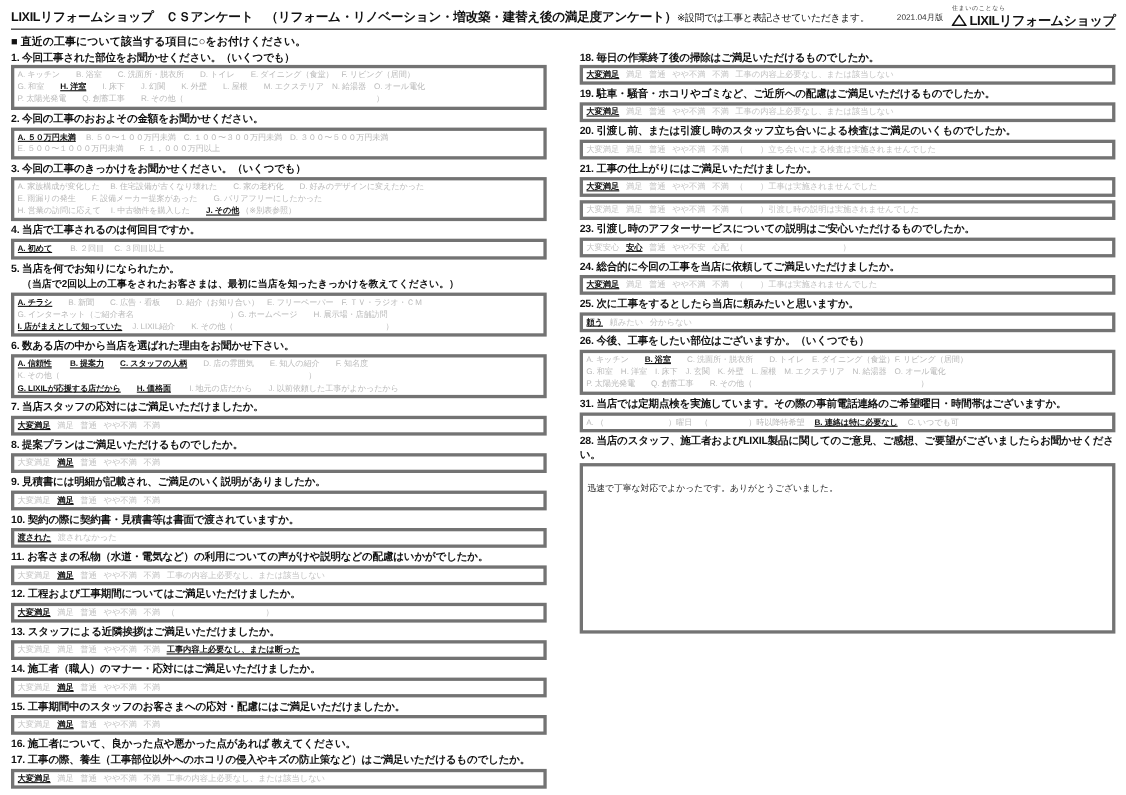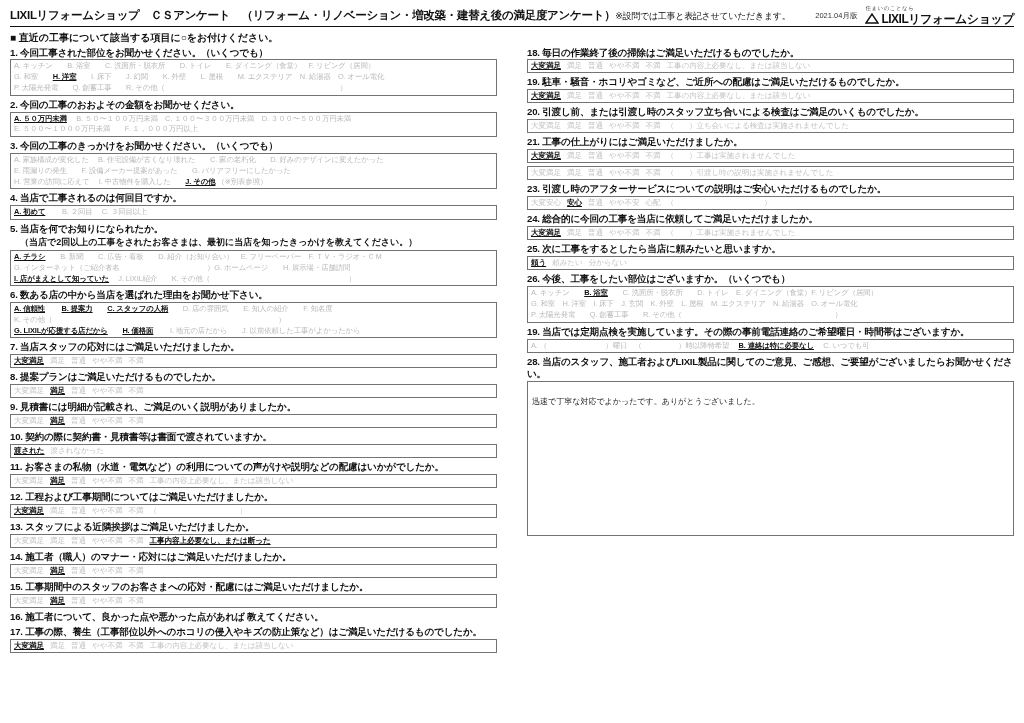--- a/index.html
+++ b/index.html
@@ -35,21 +35,21 @@
 
   
   .cols{display:flex;gap:30px;padding:0 10px;box-sizing:border-box;}
   .col{width:494px;}
 
   .q{margin-bottom:3px;}
   .q-title{font-size:9.6px;font-weight:bold;line-height:1.25;margin:0 0 1px 0;letter-spacing:-0.2px;}
   .q-sub{font-size:9px;font-weight:bold;margin:0 0 1px 10px;}
 
   .box{
-    border:1px solid #737373;
+    border:3px solid #737373;
     background:#fff;
     padding:1px 3px;
     box-sizing:border-box;
   }
   .opts{font-size:7.4px;color:#b9b9b9;line-height:1.45;letter-spacing:-0.1px;}
   .opts .sel{color:#111;font-weight:bold;text-decoration:underline;}
   .row{white-space:nowrap;overflow:hidden;}
   .scale{font-size:7.6px;letter-spacing:-0.1px;}
   .scale .sel{color:#111;font-weight:bold;text-decoration:underline;}
   .scale .dim{color:#c3c3c3;}
@@ -246,21 +246,21 @@
         </div>
         <div class="q">
           <div class="q-title">26. 今後、工事をしたい部位はございますか。（いくつでも）</div>
           <div class="box opts">
             <div class="row">A. キッチン　　<span class="sel">B. 浴室</span>　　C. 洗面所・脱衣所　　D. トイレ　E. ダイニング（食堂）F. リビング（居間）</div>
             <div class="row">G. 和室　H. 洋室　I. 床下　J. 玄関　K. 外壁　L. 屋根　M. エクステリア　N. 給湯器　O. オール電化</div>
             <div class="row">P. 太陽光発電　　Q. 創蓄工事　　R. その他（　　　　　　　　　　　　　　　　　　　　　）</div>
           </div>
         </div>
         <div class="q">
-          <div class="q-title">19. 当店では定期点検を実施しています。その際の事前電話連絡のご希望曜日・時間帯はございますか。</div>
+          <div class="q-title">31. 当店では定期点検を実施しています。その際の事前電話連絡のご希望曜日・時間帯はございますか。</div>
           <div class="box opts">
             <div class="row">A. （　　　　　　　　）曜日　（　　　　　）時以降特希望　 <span class="sel">B. 連絡は特に必要なし</span>　 C. いつでも可</div>
           </div>
         </div>
         <div class="q">
           <div class="q-title">28. 当店のスタッフ、施工者およびLIXIL製品に関してのご意見、ご感想、ご要望がございましたらお聞かせください。</div>
           <div class="box answer-long">
             <div class="handwrite">迅速で丁寧な対応でよかったです。ありがとうございました。</div>
           </div>
         </div>

